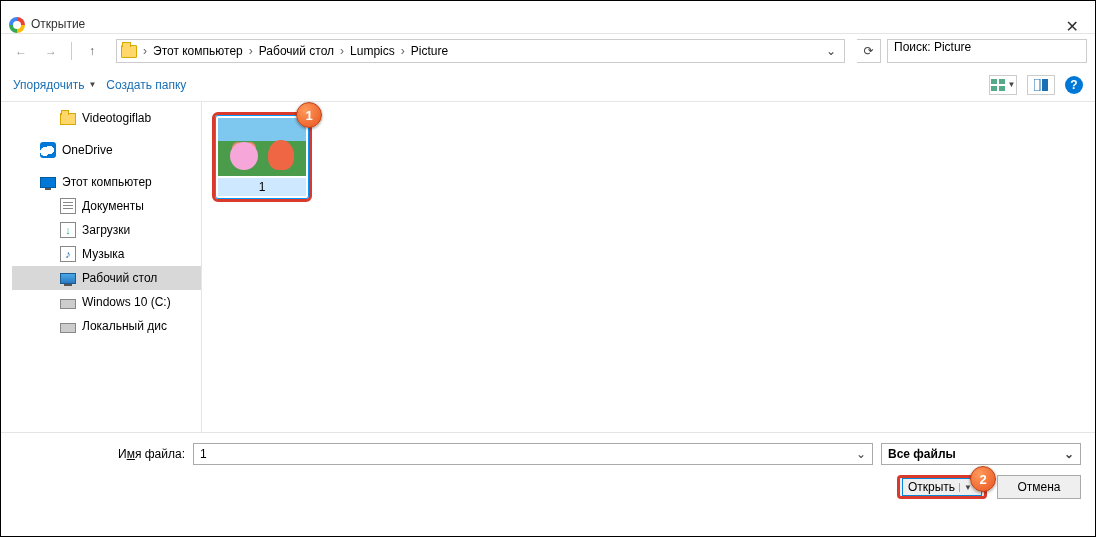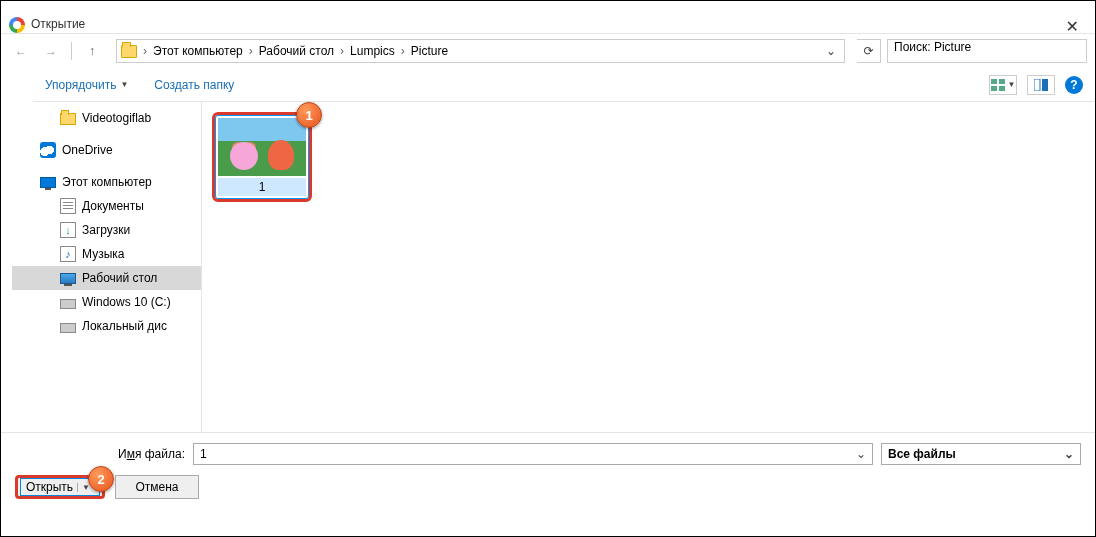--- a/index.html
+++ b/index.html
@@ -22,21 +22,21 @@
 .breadcrumb .folder-icon { width:16px; height:13px; background:#ffd76a; border:1px solid #d9a700; border-radius:1px; margin-right:4px; position:relative; }
 .breadcrumb .folder-icon::before { content:""; position:absolute; top:-4px; left:0; width:7px; height:4px; background:#ffd76a; border:1px solid #d9a700; border-bottom:none; border-radius:1px 1px 0 0; }
 .breadcrumb .crumb { padding: 0 4px; cursor: pointer; }
 .breadcrumb .chev { color:#666; }
 .breadcrumb .spacer { flex:1; }
 .breadcrumb .dd { color:#444; padding:0 4px; cursor:pointer; }
 .refresh { width:24px; height:24px; display:flex; align-items:center; justify-content:center; border:1px solid #ccc; border-left:none; color:#444; cursor:pointer; }
 .search { width: 200px; height: 24px; border: 1px solid #ccc; padding: 0 6px; color: #000000; display:flex; align-items:flex-start; }
 
 
-.toolbar { height: 34px; display: flex; align-items: center; padding: 0 12px; gap: 26px; border-bottom: 1px solid #e5e5e5; margin-left: 32px; }
+.toolbar { height: 34px; display: flex; align-items: center; padding: 0 12px; gap: 10px; border-bottom: 1px solid #e5e5e5; }
 .tool-link { color: #1a6fb5; cursor: pointer; display:flex; align-items:center; gap:4px; }
 .tool-right { margin-left:auto; display:flex; align-items:center; gap:10px; }
 .view-btn { width:28px; height:20px; border:1px solid #ccc; display:flex; align-items:center; justify-content:center; cursor:pointer; }
 .help { width:18px; height:18px; border-radius:50%; background:#0078d7; color:#fff; display:flex; align-items:center; justify-content:center; font-weight:bold; cursor:pointer; }
 
 
 .body { display:flex; height: 330px; padding-left: 11px; }
 .sidebar { width: 190px; border-right: 1px solid #e5e5e5; overflow:hidden; padding-top:4px; }
 .tree-item { display:flex; align-items:center; height:24px; padding-left:28px; gap:6px; cursor:pointer; white-space:nowrap; }
 .tree-item.child { padding-left:48px; }
@@ -70,21 +70,21 @@
 
 
 .footer { border-top:1px solid #e5e5e5; padding:10px 14px 14px; }
 .filerow { display:flex; align-items:center; gap:8px; margin-bottom:10px; }
 .filerow label { width:170px; text-align:right; }
 .filerow label u { text-decoration:underline; }
 .file-input { flex:1; height:22px; border:1px solid #aaa; padding:0 6px; display:flex; align-items:center; }
 .file-input .dd { margin-left:auto; color:#444; cursor:pointer; }
 .filter { width:200px; height:22px; border:1px solid #aaa; padding:0 6px; display:flex; align-items:center; cursor:pointer;font-weight:bold; }
 .filter .dd { margin-left:auto; color:#444; }
-.btnrow { display:flex; gap:10px; padding-right:0; }
+.btnrow { display:flex; justify-content:flex-end; gap:10px; padding-right:0; }
 .btn { height:24px; min-width:84px; border:1px solid #aaa; background:#efefef; display:flex; align-items:center; justify-content:center; cursor:pointer; position:relative; }
 .btn.primary { border:3px solid #d93a2b; border-radius:4px; padding:0 2px; }
 .btn.primary .inner { border:1px solid #0a84d6; height:100%; min-width:80px; display:flex; align-items:center; justify-content:center; gap:4px; }
 .btn .split { border-left:1px solid #aaa; padding:0 4px; font-size:8px; color:#444; }
 .callout.c2 { top:-12px; right:-12px; }
 </style>
 </head>
 <body>
 
 <div class="dialog">

